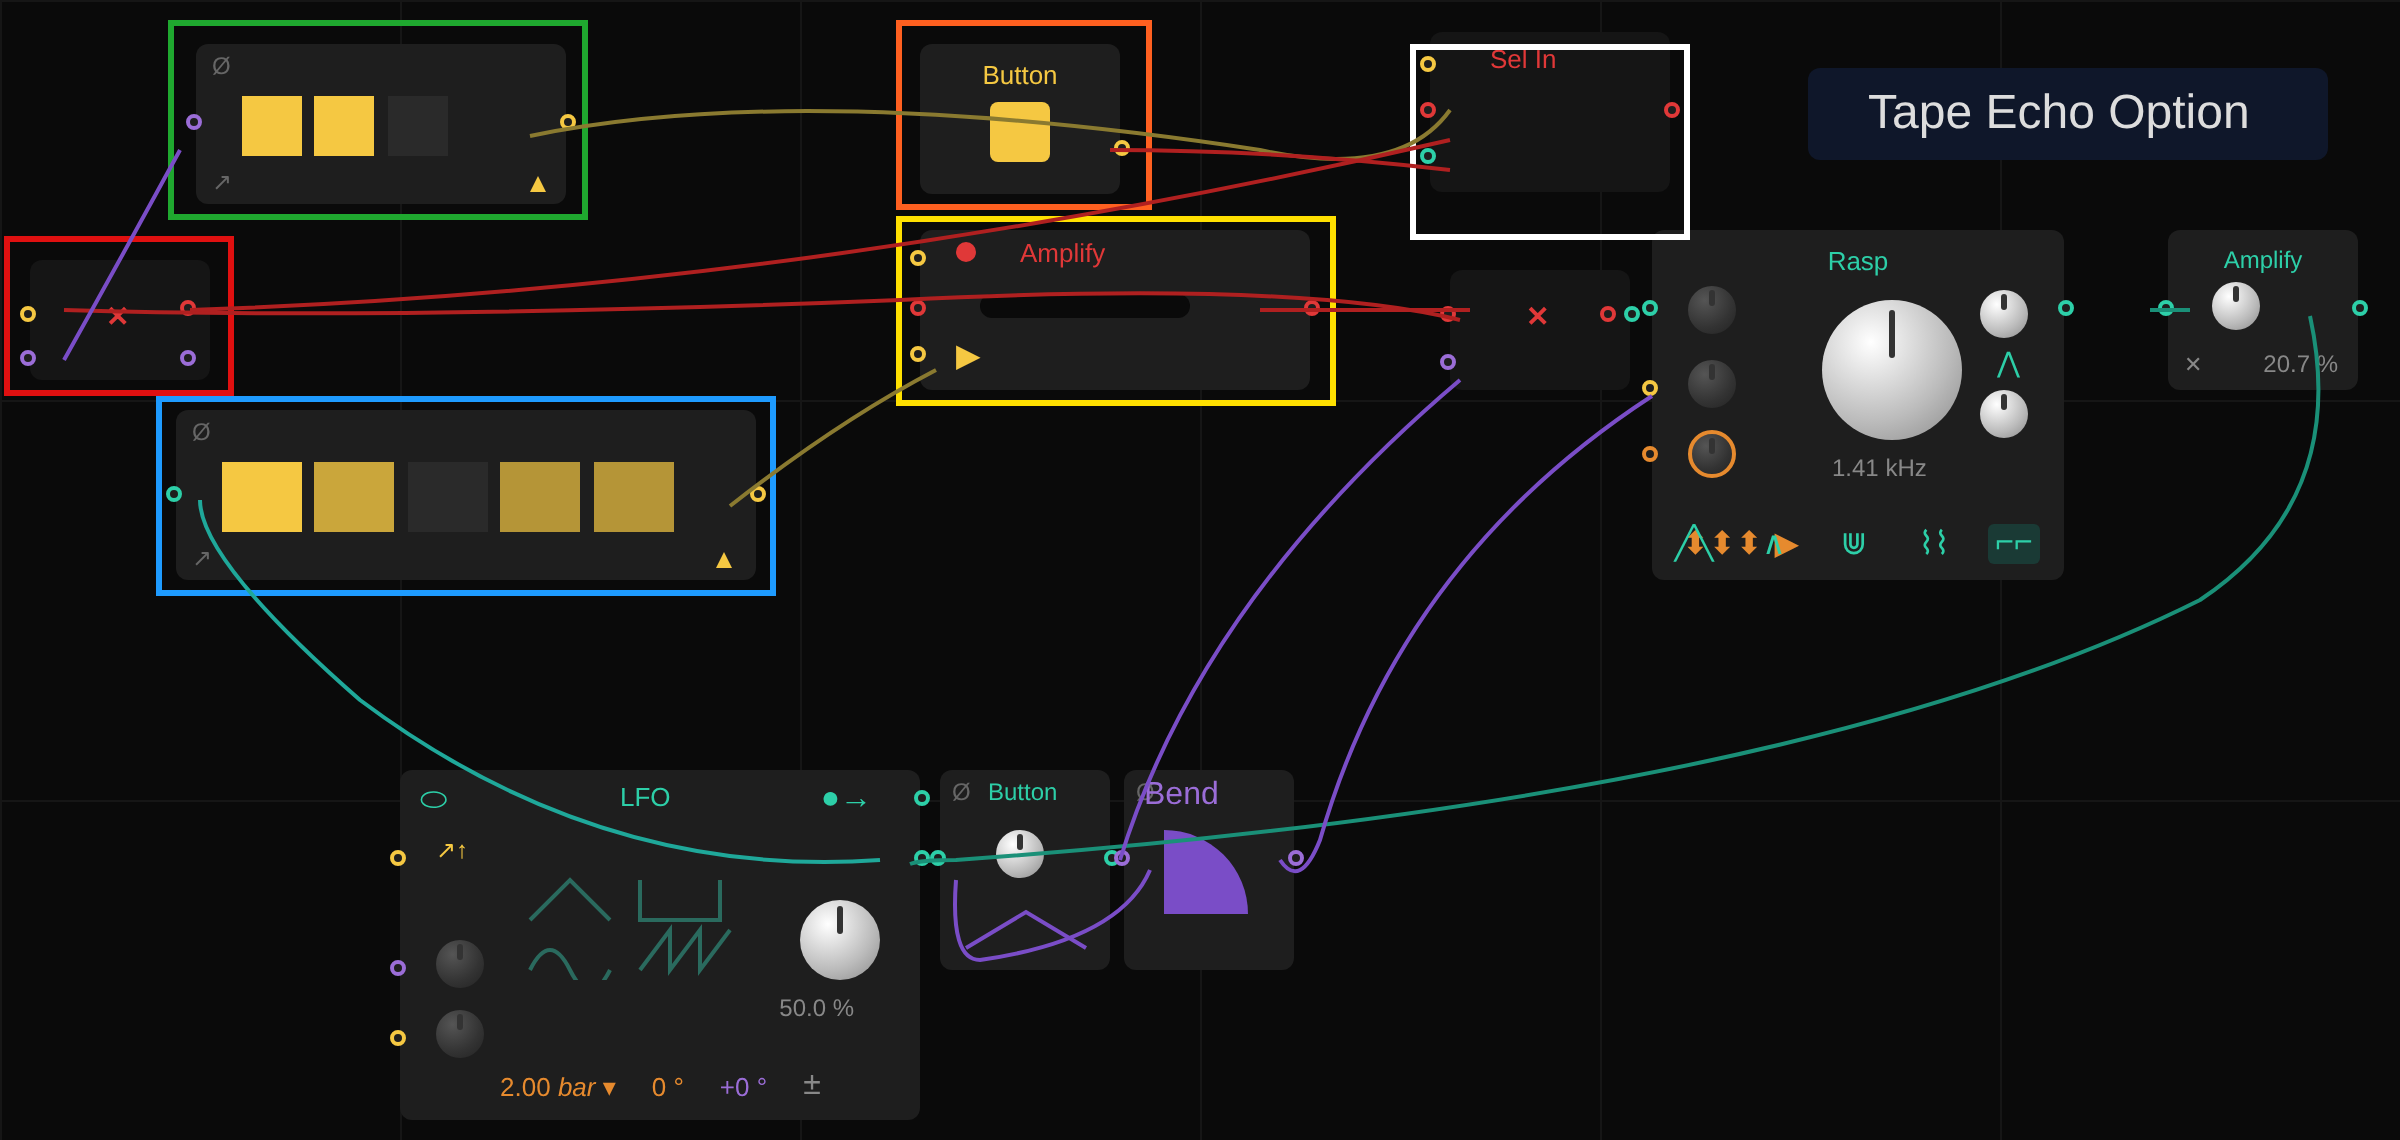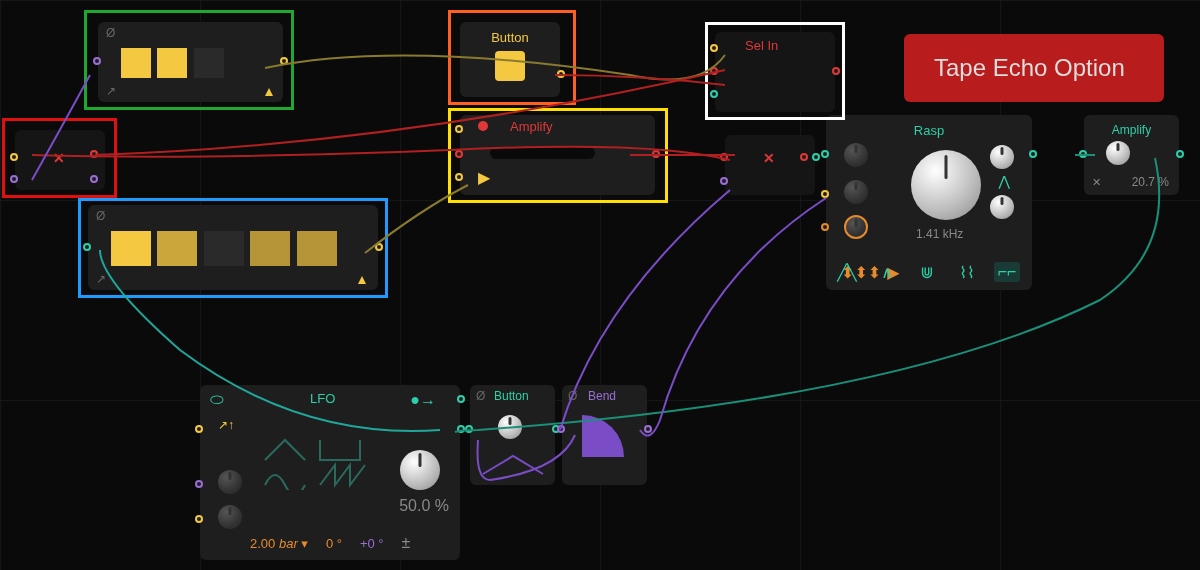--- a/index.html
+++ b/index.html
@@ -1,20 +1,20 @@
 <!DOCTYPE html>
 <html><head>
 <meta charset="utf-8">
 <style>
 *{box-sizing:border-box;margin:0;padding:0;font-family:'Segoe UI',Arial,sans-serif;user-select:none}
 body{background:#0a0a0a;width:1200px;height:570px;overflow:hidden;position:relative}
 .grid{position:absolute;inset:0;background-image:linear-gradient(#161616 1px,transparent 1px),linear-gradient(90deg,#161616 1px,transparent 1px);background-size:200px 200px}
 .node{position:absolute;background:#1e1e1e;border-radius:6px;padding:8px}
 .node-dark{background:#151515}
-.title-panel{position:absolute;background:#b91c1c;border-radius:6px;padding:20px 30px;color:#ddd;font-size:24px;font-weight:300}
+.title-panel{position:absolute;background:#0f172a;border-radius:6px;padding:9px 30px;color:#ddd;font-size:24px;font-weight:300}
 .port{width:8px;height:8px;border-radius:50%;border:2px solid;position:absolute;background:#1e1e1e}
 .port.yellow{border-color:#f5c842}
 .port.red{border-color:#e03838}
 .port.teal{border-color:#2dcfa8}
 .port.purple{border-color:#9b6dd7}
 .port.orange{border-color:#e68a2e}
 .knob{width:40px;height:40px;border-radius:50%;background:radial-gradient(circle at 35% 30%,#fff,#bbb 60%,#888);position:relative}
 .knob::after{content:'';position:absolute;width:3px;height:14px;background:#333;top:3px;left:50%;transform:translateX(-50%);border-radius:2px}
 .knob-sm{width:24px;height:24px}
 .knob-sm::after{height:8px;top:2px}
@@ -112,21 +112,21 @@
   <div class="port yellow" style="left:-5px;top:10px"></div>
   <span style="position:absolute;left:18px;top:6px;width:10px;height:10px;background:#e03838;border-radius:50%"></span>
   <span class="label red-t" style="position:absolute;left:50px;top:4px">Amplify</span>
   <div class="port red" style="left:-5px;top:35px"></div>
   <div class="click-track" style="position:absolute;left:30px;top:32px"></div>
   <div class="port red" style="right:-5px;top:35px"></div>
   <div class="port yellow" style="left:-5px;top:58px"></div>
   <span style="position:absolute;left:18px;top:53px;color:#f5c842">▶</span>
 </div>
 
-<div class="node node-dark" style="left:715px;top:32px;width:120px;height:80px">
+<div class="node node-dark" style="left:715px;top:16px;width:120px;height:80px">
   <div class="port yellow" style="left:-5px;top:12px"></div>
   <span class="label red-t" style="position:absolute;left:30px;top:6px">Sel In</span>
   <div class="port red" style="left:-5px;top:35px"></div>
   <div class="port red" style="right:-5px;top:35px"></div>
   <div class="port teal" style="left:-5px;top:58px"></div>
 </div>
 
 <div class="node node-dark" style="left:725px;top:135px;width:90px;height:60px">
   <div class="port red" style="left:-5px;top:18px"></div>
   <span class="x-mark" style="position:absolute;left:38px;top:15px">✕</span>
@@ -182,21 +182,21 @@
 
   <svg width="120" height="55" style="position:absolute;left:60px;top:50px">
     <path d="M5 25 L25 5 L45 25" stroke="#2a6a5e" stroke-width="2" fill="none"></path>
     <path d="M60 5 L60 25 L100 25 L100 5" stroke="#2a6a5e" stroke-width="2" fill="none"></path>
     <path d="M5 50 Q15 30 25 50 Q35 70 45 50" stroke="#2a6a5e" stroke-width="2" fill="none"></path>
     <path d="M60 50 L75 30 L75 50 L90 30 L90 50 L105 30" stroke="#2a6a5e" stroke-width="2" fill="none"></path>
   </svg>
   <div class="port purple" style="left:-5px;top:95px"></div>
   <div class="knob knob-sm knob-dark" style="position:absolute;left:18px;top:85px"></div>
   <div class="knob" style="position:absolute;right:20px;top:65px"></div>
-  <span class="label gray-t" style="position:absolute;right:11px;top:112px;font-size:16px">50.0 %</span>
+  <span class="label gray-t" style="position:absolute;right:33px;top:112px;font-size:12px">50.0 %</span>
   <div class="port yellow" style="left:-5px;top:130px"></div>
   <div class="knob knob-sm knob-dark" style="position:absolute;left:18px;top:120px"></div>
   <div style="position:absolute;left:50px;bottom:8px;display:flex;gap:18px;align-items:center">
     <span class="label orange-t"><span>2.00</span> <i style="font-style:italic">bar</i> ▾</span>
     <span class="label orange-t">0 °</span>
     <span class="label purple-t">+0 °</span>
     <span class="gray-t">±</span>
   </div>
 </div>
 
@@ -206,21 +206,21 @@
   <div class="port teal" style="left:-5px;top:40px"></div>
   <div class="knob knob-sm" style="position:absolute;left:28px;top:30px"></div>
   <div class="port teal" style="right:-5px;top:40px"></div>
   <svg width="70" height="25" style="position:absolute;left:8px;bottom:6px">
     <path d="M5 20 L35 2 L65 20" stroke="#7a4dc7" stroke-width="2" fill="none"></path>
   </svg>
 </div>
 
 <div class="node" style="left:562px;top:385px;width:85px;height:100px">
   <span class="icon-btn" style="position:absolute;left:6px;top:4px">Ø</span>
-  <span class="label purple-t" style="position:absolute;left:26px;top:4px;font-size:12px">Bend</span>
+  <span class="label purple-t" style="position:absolute;left:10px;top:4px;font-size:16px">Bend</span>
   <div class="port purple" style="left:-5px;top:40px"></div>
   <div class="quarter-shape" style="position:absolute;left:20px;top:30px"></div>
   <div class="port purple" style="right:-5px;top:40px"></div>
 </div>
 
 <div class="highlight" style="left:84px;top:10px;width:210px;height:100px;border-color:#1fa82f"></div>
 <div class="highlight" style="left:2px;top:118px;width:115px;height:80px;border-color:#e01010"></div>
 <div class="highlight" style="left:448px;top:10px;width:128px;height:95px;border-color:#ff6020"></div>
 <div class="highlight" style="left:448px;top:108px;width:220px;height:95px;border-color:#ffe000"></div>
 <div class="highlight" style="left:705px;top:22px;width:140px;height:98px;border-color:#fff"></div>

